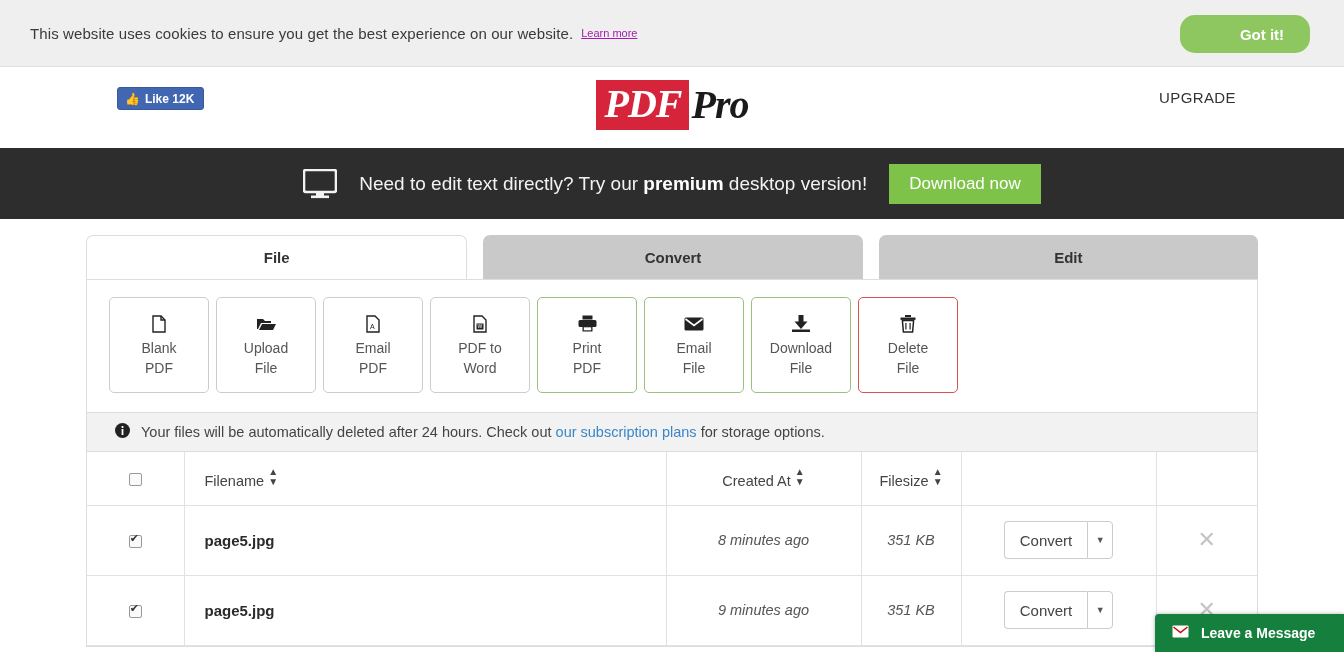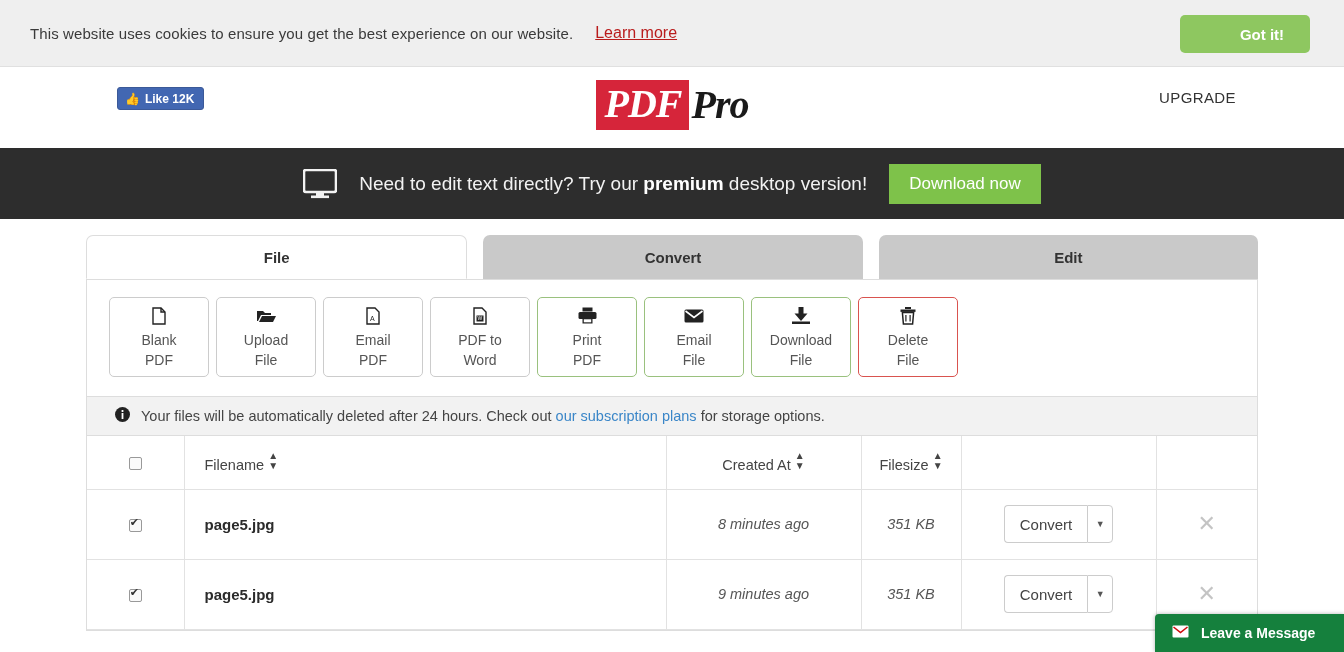--- a/index.html
+++ b/index.html
@@ -21,34 +21,34 @@
     display: flex;
     align-items: center;
     padding: 0 30px;
   }
   .cookie-text {
     font-size: 15px;
     color: #3a3a3a;
     letter-spacing: .1px;
   }
   .cookie-link {
-    margin-left: 22px;
-    font-size: 16px;
-    color: #b91c1c;
+    margin-left: 8px;
+    font-size: 11px;
+    color: #a21caf;
     text-decoration: underline;
     cursor: pointer;
   }
   .cookie-btn {
     position: absolute;
     right: 34px;
     top: 15px;
     background: #8ec760;
     color: #fff;
     border: none;
-    border-radius: 5px;
+    border-radius: 15px;
     width: 130px;
     height: 38px;
     font-size: 15px;
     font-weight: bold;
     font-family: "Liberation Sans", sans-serif;
     cursor: pointer;
     padding-left: 40px;
   }
 
   
@@ -220,21 +220,21 @@
     z-index: 1;
   }
 
   .toolbar {
     display: flex;
     gap: 7px;
     padding: 17px 22px 19px 22px;
   }
   .tbtn {
     width: 100px;
-    height: 80px;
+    height: 96px;
     border: 1px solid #ccc;
     border-radius: 5px;
     background: #fff;
     display: flex;
     flex-direction: column;
     align-items: center;
     justify-content: center;
     gap: 4px;
     cursor: pointer;
     padding-top: 2px;

